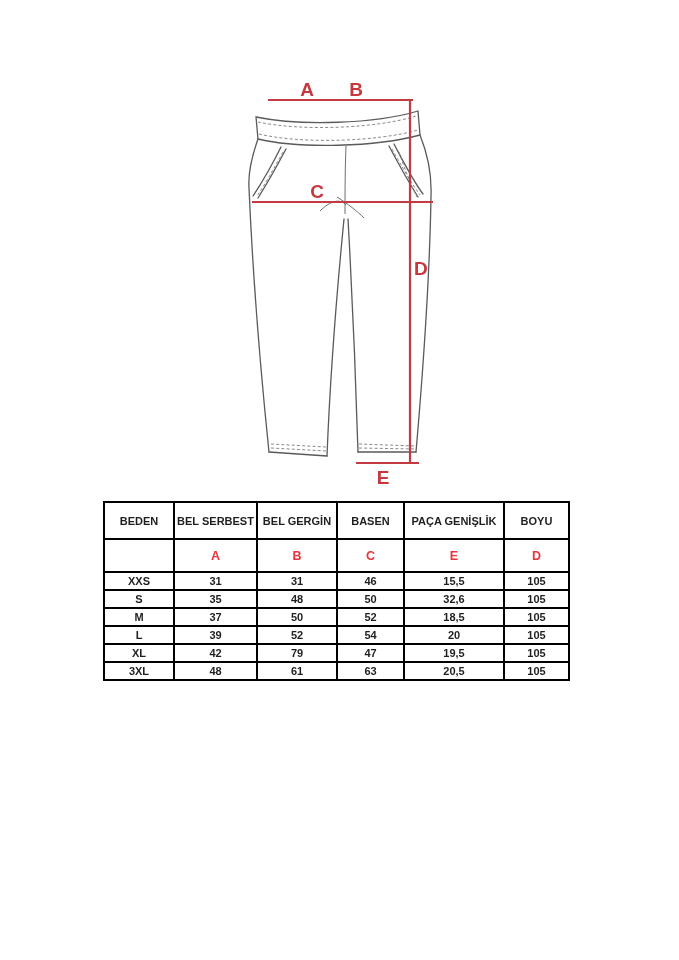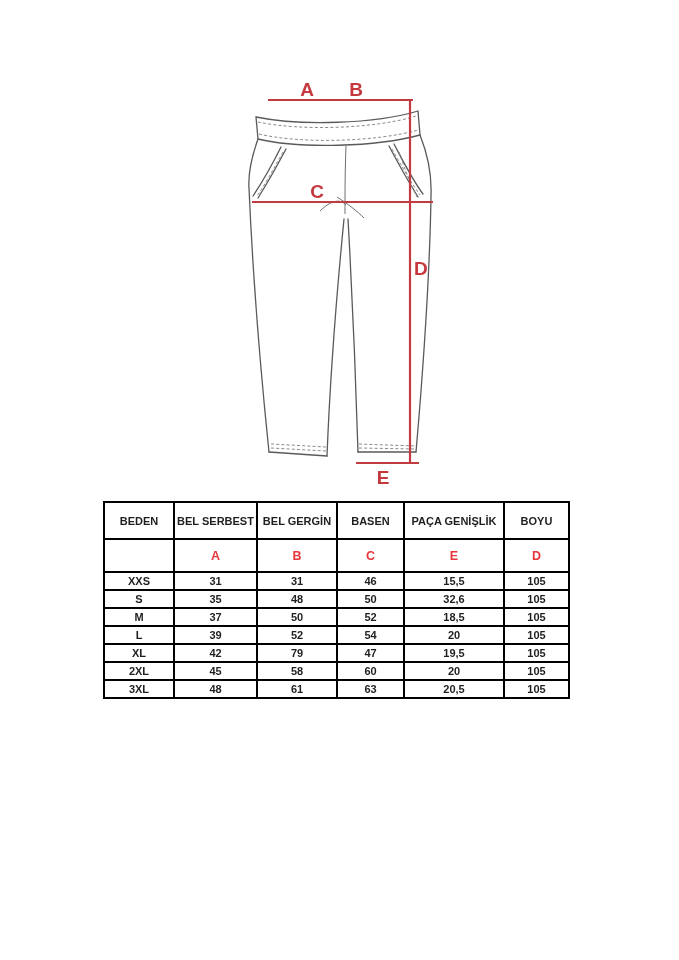--- a/index.html
+++ b/index.html
@@ -169,28 +169,20 @@
       </tr>
       <tr class="data-row">
         <td>XL</td>
         <td>42</td>
         <td>79</td>
         <td>47</td>
         <td>19,5</td>
         <td>105</td>
       </tr>
       <tr class="data-row">
-        <td>2XL</td>
-        <td>45</td>
-        <td>58</td>
-        <td>60</td>
-        <td>20</td>
-        <td>105</td>
-      </tr>
-      <tr class="data-row">
         <td>3XL</td>
         <td>48</td>
         <td>61</td>
         <td>63</td>
         <td>20,5</td>
         <td>105</td>
       </tr>
     </tbody>
   </table>
 

